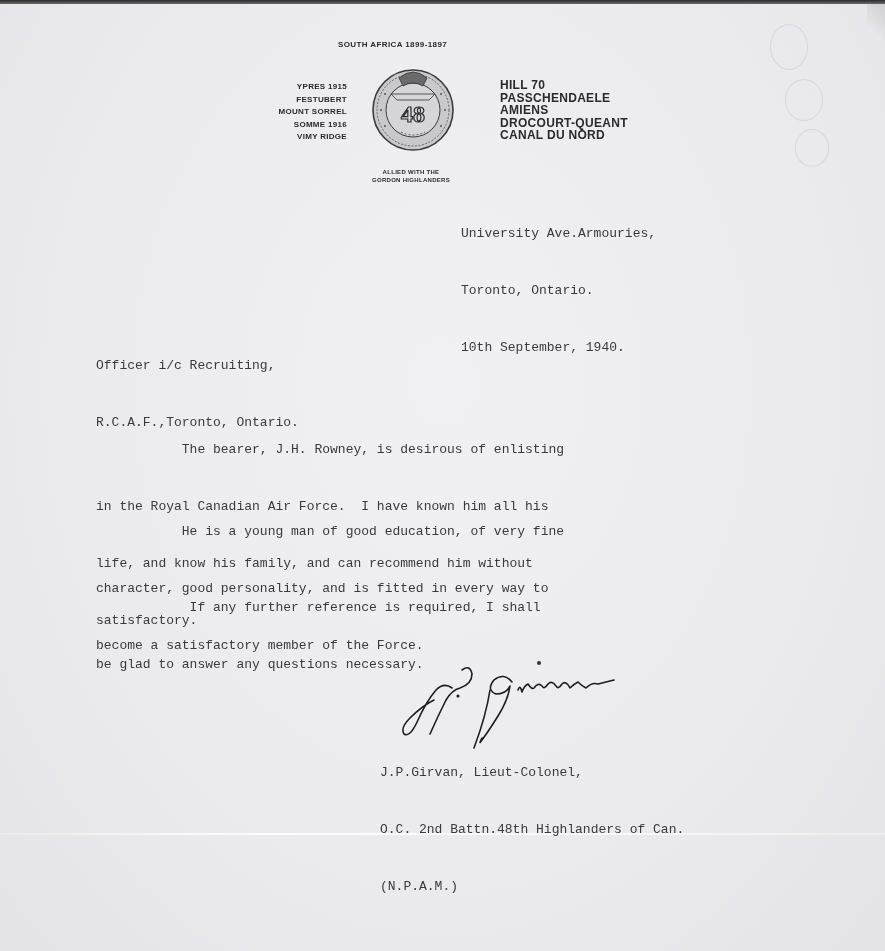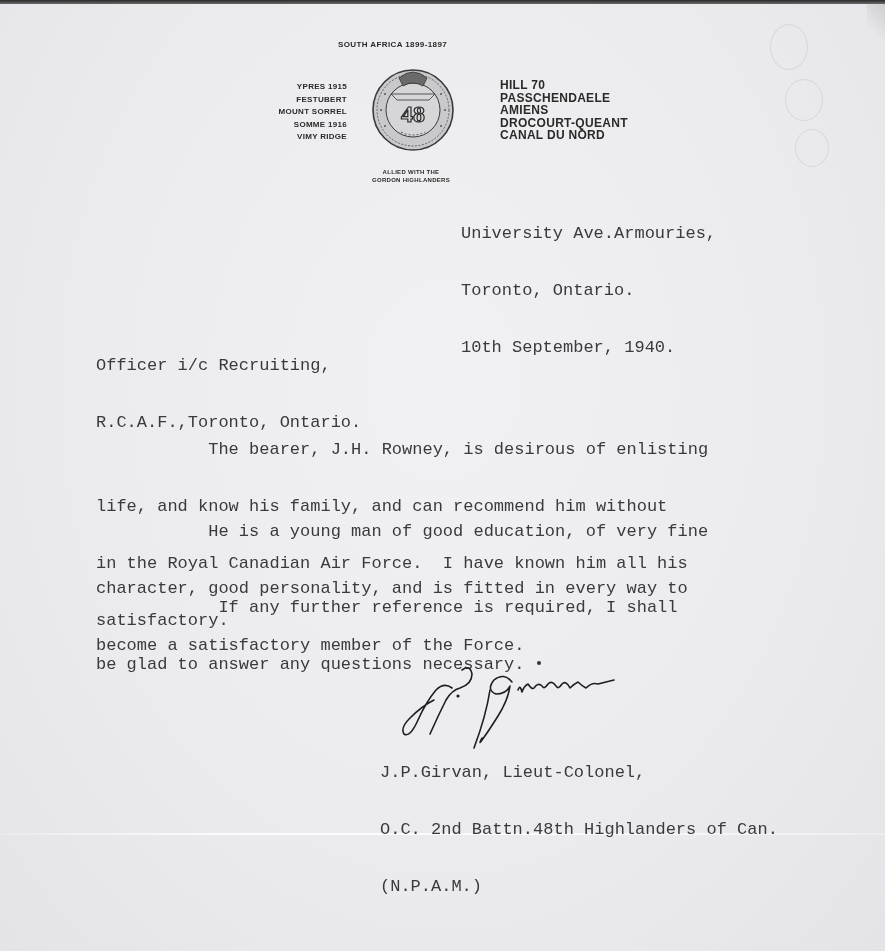--- a/index.html
+++ b/index.html
@@ -91,21 +91,21 @@
       font-weight: bold;
       line-height: 8px;
       letter-spacing: 0.3px;
       color: #2a2a2a;
     }
 
     
     .tw {
       position: absolute;
       font-family: "Liberation Mono", monospace;
-      font-size: 17px;
+      font-size: 13px;
       color: #3a3a3c;
       white-space: pre;
       line-height: 19px;
     }
     .address { left: 461px; top: 186px; }
     .recipient { left: 96px; top: 318px; }
     .para1 { left: 96px; top: 402px; }
     .para2 { left: 96px; top: 484px; }
     .para3 { left: 96px; top: 560px; }
     .sig-block { left: 380px; top: 725px; }
@@ -183,22 +183,22 @@
   <span class="tw-line">10th September, 1940.</span>
 </div>
 
 <div class="tw recipient">
   <span class="tw-line">Officer i/c Recruiting,</span>
   <span class="tw-line">R.C.A.F.,Toronto, Ontario.</span>
 </div>
 
 <div class="tw para1">
   <span class="tw-line">           The bearer, J.H. Rowney, is desirous of enlisting</span>
+  <span class="tw-line">in the Royal Canadian Air Force.  I have known him all his</span>
   <span class="tw-line">life, and know his family, and can recommend him without</span>
-  <span class="tw-line">in the Royal Canadian Air Force.  I have known him all his</span>
   <span class="tw-line">satisfactory.</span>
 </div>
 
 <div class="tw para2">
   <span class="tw-line">           He is a young man of good education, of very fine</span>
   <span class="tw-line">character, good personality, and is fitted in every way to</span>
   <span class="tw-line">become a satisfactory member of the Force.</span>
 </div>
 
 <div class="tw para3">

